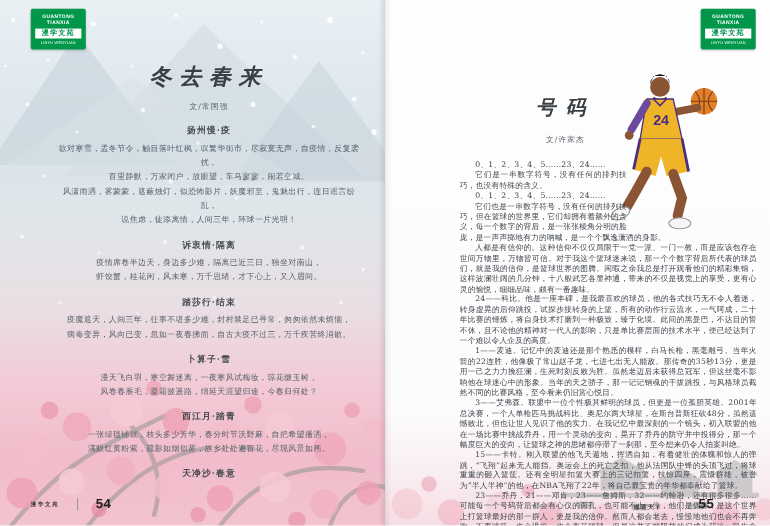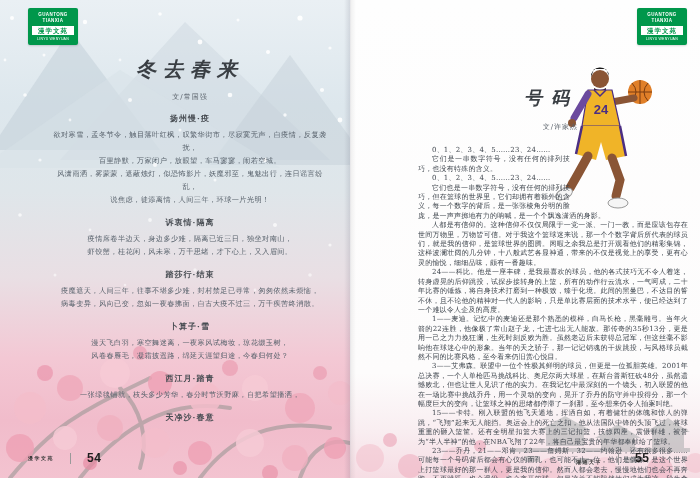--- a/index.html
+++ b/index.html
@@ -22,21 +22,21 @@
              margin:2px 2px 2px 2px;letter-spacing:1px;}
   .badge .py{font-size:3.5px;line-height:5px;letter-spacing:.2px;}
   
   .lp-content{position:absolute;left:53px;top:56px;width:274px;text-align:center;}
   .lp-title{font-size:20px;letter-spacing:7px;color:#3a3f44;font-style:italic;font-weight:bold;}
   .lp-byline{font-size:7px;color:#5a626b;margin-top:9px;letter-spacing:1px;}
   .poem-section{margin-top:11px;}
   .poem-header{font-size:8px;font-weight:bold;color:#474c52;letter-spacing:1px;margin-bottom:4px;}
   .poem-line{font-size:7.2px;color:#58626c;line-height:13px;letter-spacing:.4px;}
   
-  .rp-head{position:absolute;left:68px;top:86px;width:160px;text-align:right;}
+  .rp-head{position:absolute;left:84px;top:86px;width:160px;text-align:center;}
   .rp-title{font-size:18px;letter-spacing:9px;color:#3a3f44;font-style:italic;font-weight:bold;}
   .rp-byline{font-size:7px;color:#5a626b;margin-top:12px;letter-spacing:1px;}
   .article{position:absolute;left:68px;top:146px;width:270px;}
   .img-spacer{float:right;width:118px;height:62px;}
   .article p{margin:0;font-size:7px;line-height:9.4px;color:#3e454d;text-align:justify;
              text-indent:2em;letter-spacing:.2px;}
   
   .footer{position:absolute;bottom:13px;display:flex;align-items:center;gap:16px;
           font-family:"Liberation Sans","DejaVu Sans",sans-serif;}
   .footer-left{left:28px;} .footer-right{left:576px;align-items:flex-end;}
@@ -161,20 +161,21 @@
 
       <div class="poem-section">
         <div class="poem-header">卜算子·雪</div>
         <div class="poem-line">漫天飞白羽，寒空舞迷离，一夜寒风试梅妆，琼花缀玉树，</div>
         <div class="poem-line">风卷春雁毛，凝霜披遥路，绵延天涯望归途，今春归何处？</div>
       </div>
 
       <div class="poem-section">
         <div class="poem-header">西江月·踏青</div>
         <div class="poem-line">一张绿毯铺就，枝头多少芳华，春分时节沃野麻，自把希望播洒，</div>
+        <div class="poem-line">满眼红黄粉紫，疏影如烟似雾，故乡处处遍百花，尽现风景如画。</div>
       </div>
 
       <div class="poem-section">
         <div class="poem-header">天净沙·春意</div>
 
       </div>
     </div>
   </div>
 
   <div class="page page-right">

